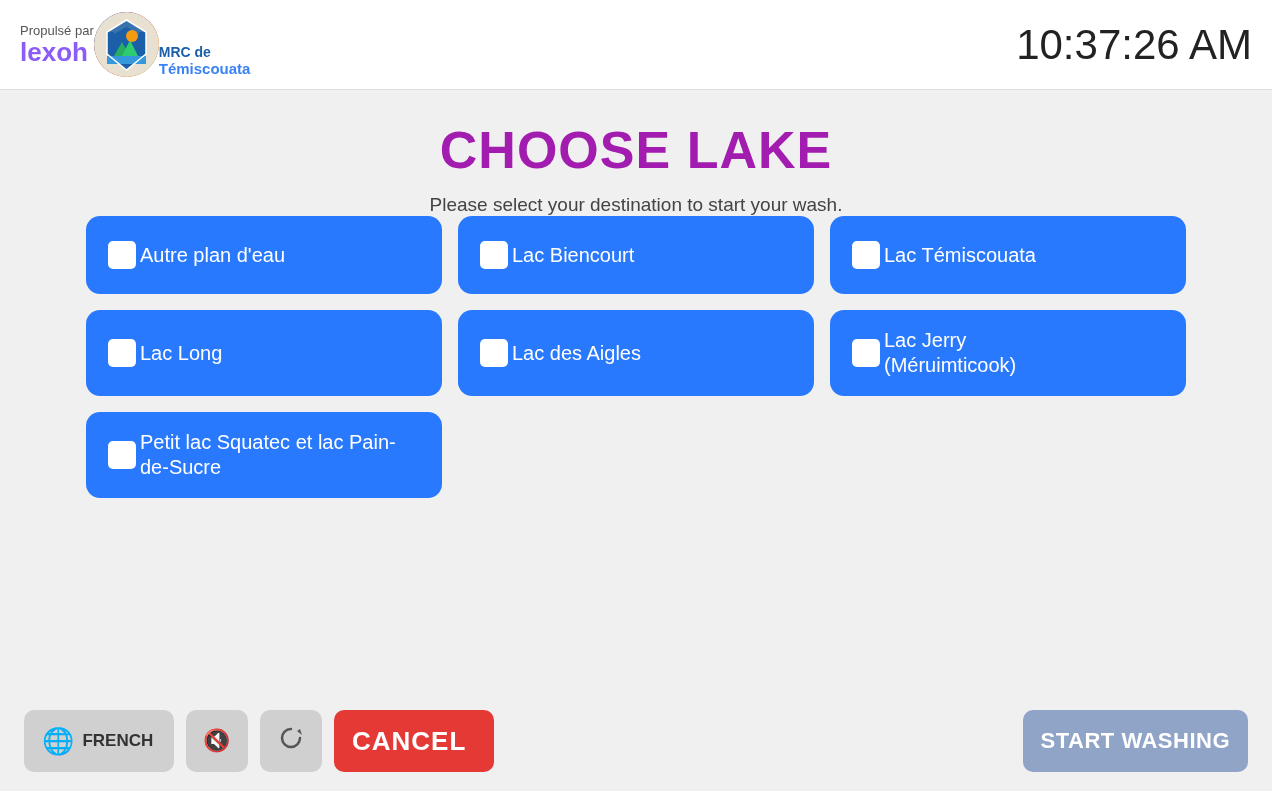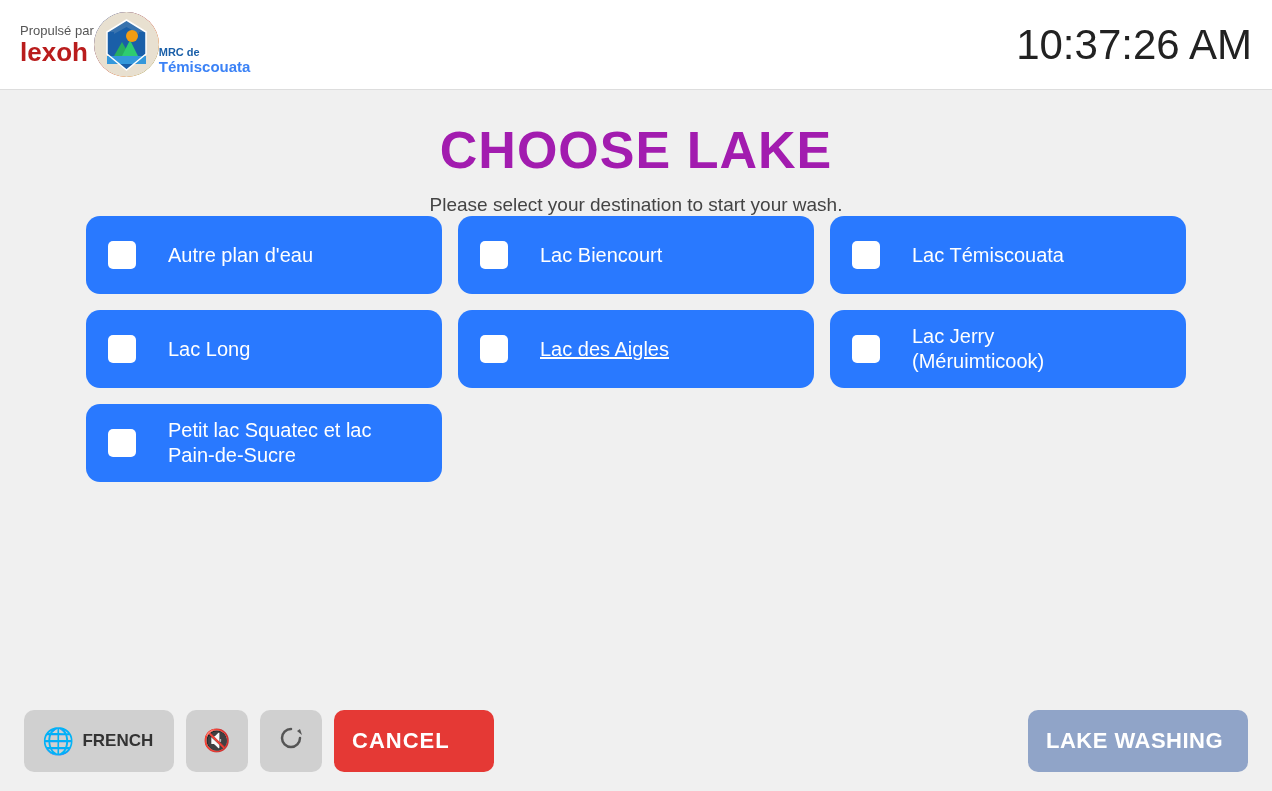--- a/index.html
+++ b/index.html
@@ -30,41 +30,41 @@
     .propulse-text {
       display: flex;
       flex-direction: column;
       font-size: 13px;
       color: #555;
       line-height: 1.1;
     }
     .propulse-text .brand {
       font-size: 26px;
       font-weight: 900;
-      color: #b91c1c;
+      color: #8b5cf6;
       line-height: 1;
     }
     .logo-circle {
       width: 65px;
       height: 65px;
       border-radius: 50%;
       overflow: hidden;
       background: linear-gradient(135deg, #1a5fa8 0%, #c0392b 50%, #e67e22 75%, #27ae60 100%);
       display: flex;
       align-items: center;
       justify-content: center;
       position: relative;
     }
     .logo-text-block {
       display: flex;
       flex-direction: column;
       align-items: flex-start;
     }
     .logo-mrc {
-      font-size: 11px;
+      font-size: 14px;
       color: #1a5fa8;
       font-weight: 600;
       margin-top: 32px;
     }
     .logo-name {
       font-size: 15px;
       color: #3b82f6;
       font-weight: 700;
     }
     .clock {
@@ -99,24 +99,24 @@
       display: grid;
       grid-template-columns: repeat(3, 1fr);
       gap: 16px;
       width: 100%;
       max-width: 1100px;
     }
     .lake-btn {
       background: #2979ff;
       border: none;
       border-radius: 14px;
-      padding: 6px 22px;
-      display: flex;
-      align-items: center;
-      gap: 32px;
+      padding: 18px 22px;
+      display: flex;
+      align-items: center;
+      gap: 4px;
       cursor: pointer;
       color: #fff;
       font-size: 20px;
       font-weight: 500;
       min-height: 78px;
       text-align: left;
       transition: background 0.15s;
     }
     .lake-checkbox {
       width: 28px;
@@ -172,21 +172,21 @@
       background: #d0d0d0;
       color: #555;
       width: 62px;
       padding: 0;
       justify-content: center;
       font-size: 24px;
     }
     .btn-cancel {
       background: #e53935;
       color: #fff;
-      font-size: 22px;
+      font-size: 26px;
       font-weight: 800;
       letter-spacing: 1px;
       min-width: 160px;
     }
     .btn-start {
       background: #90a4c8;
       color: #fff;
       font-size: 22px;
       font-weight: 700;
       min-width: 220px;
@@ -246,21 +246,21 @@
       <button class="lake-btn">
         <div class="lake-checkbox"></div>
         <span class="lake-label" style="white-space: pre-line;">Lac Témiscouata</span>
       </button>
       <button class="lake-btn">
         <div class="lake-checkbox"></div>
         <span class="lake-label" style="white-space: pre-line;">Lac Long</span>
       </button>
       <button class="lake-btn">
         <div class="lake-checkbox"></div>
-        <span class="lake-label" style="white-space: pre-line; text-decoration: underline;">Lac des Aigles</span>
+        <span class="lake-label" style="white-space: pre-line;">Lac des Aigles</span>
       </button>
       <button class="lake-btn">
         <div class="lake-checkbox"></div>
         <span class="lake-label" style="white-space: pre-line;">Lac Jerry
 (Méruimticook)</span>
       </button>
       <button class="lake-btn">
         <div class="lake-checkbox"></div>
         <span class="lake-label" style="white-space: pre-line;">Petit lac Squatec et lac Pain-de-Sucre</span>
       </button>
@@ -283,15 +283,15 @@
           <path d="M13 4 A9 9 0 1 0 22 13" stroke="#555" stroke-width="2.5" stroke-linecap="round" fill="none"></path>
           <polygon points="19,6 24,10 22,4" fill="#555"></polygon>
         </svg>
       </span>
     </button>
     <button class="footer-btn btn-cancel">
       <span>CANCEL</span>
     </button>
   </div>
   <button class="footer-btn btn-start">
-    <span>LAKE WASHING</span>
+    <span>START WASHING</span>
   </button>
 </footer>
 
 </body></html>

